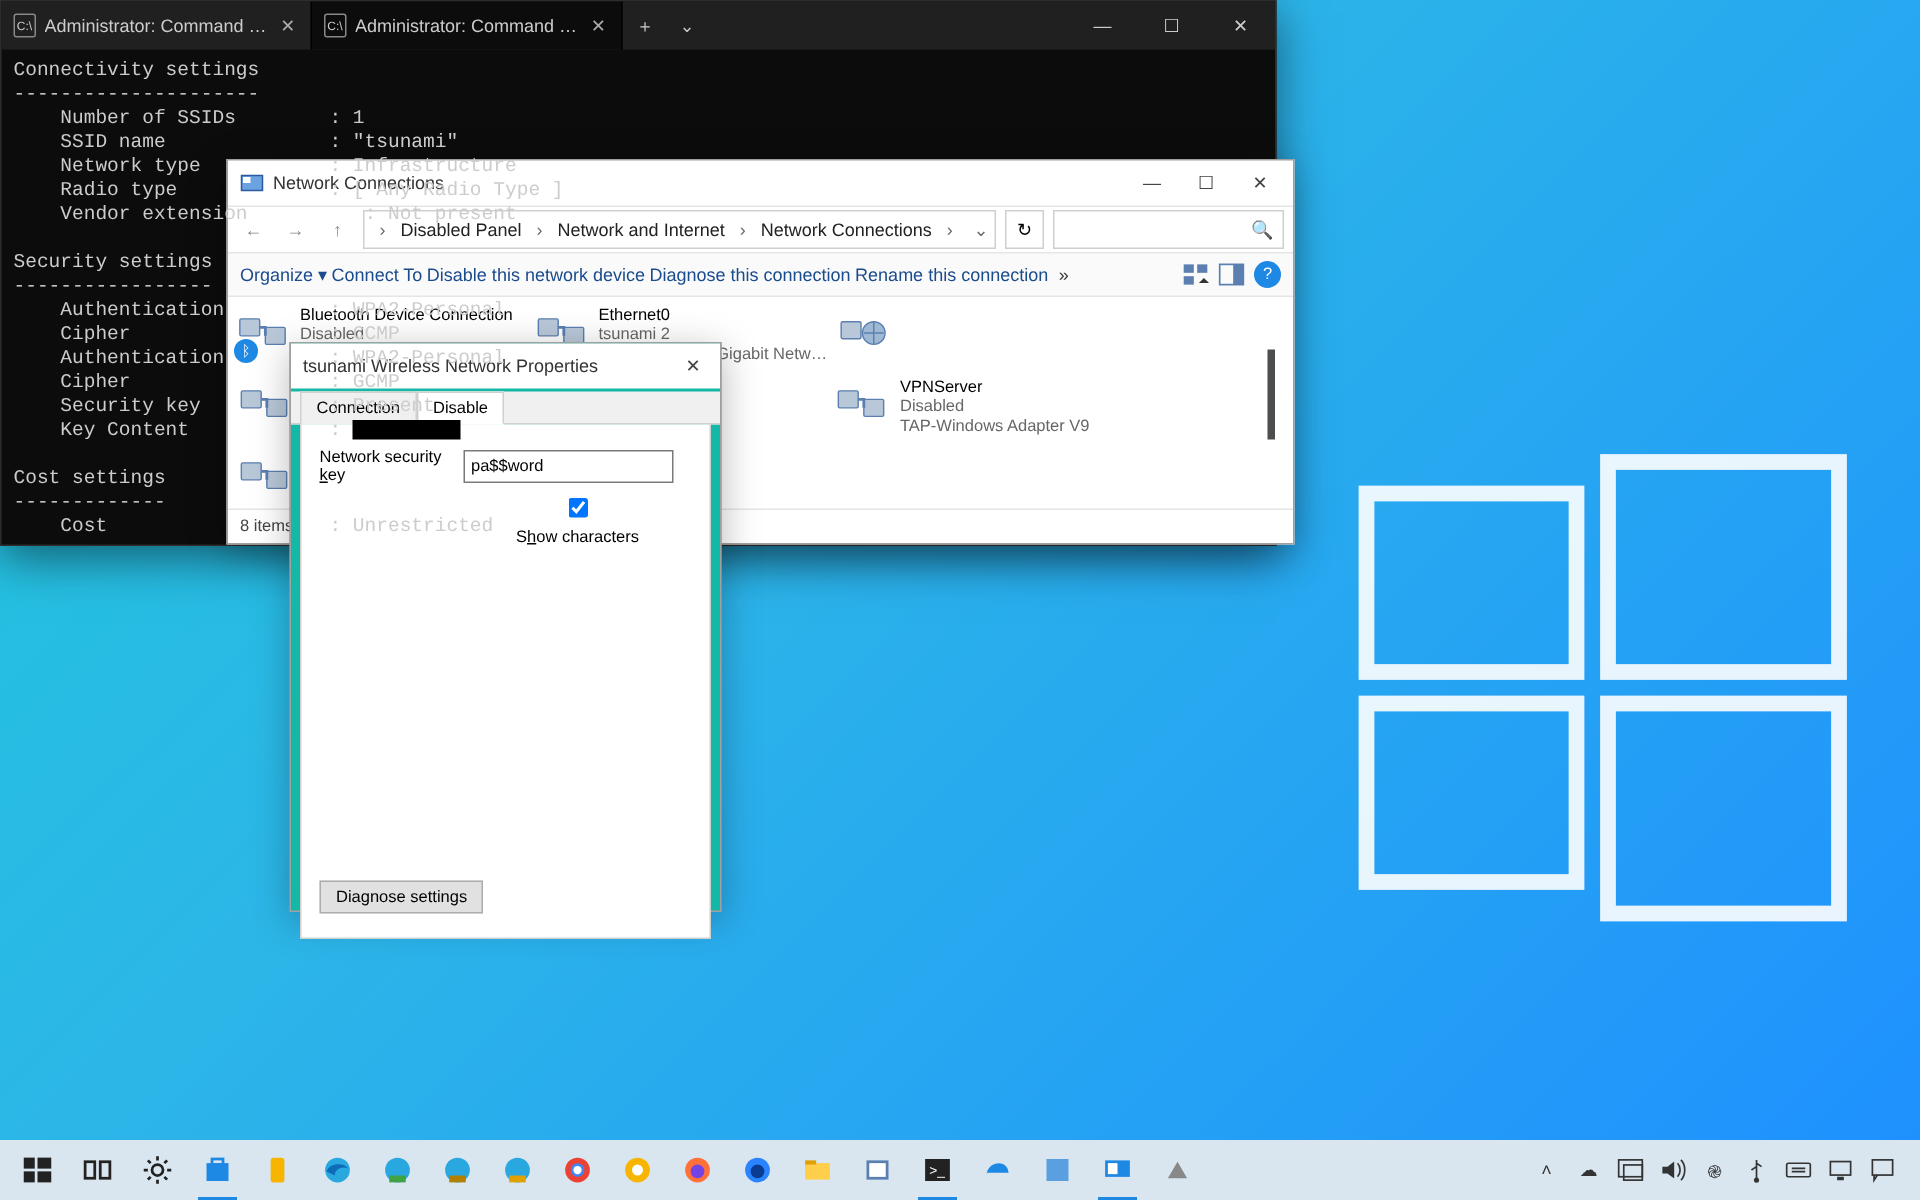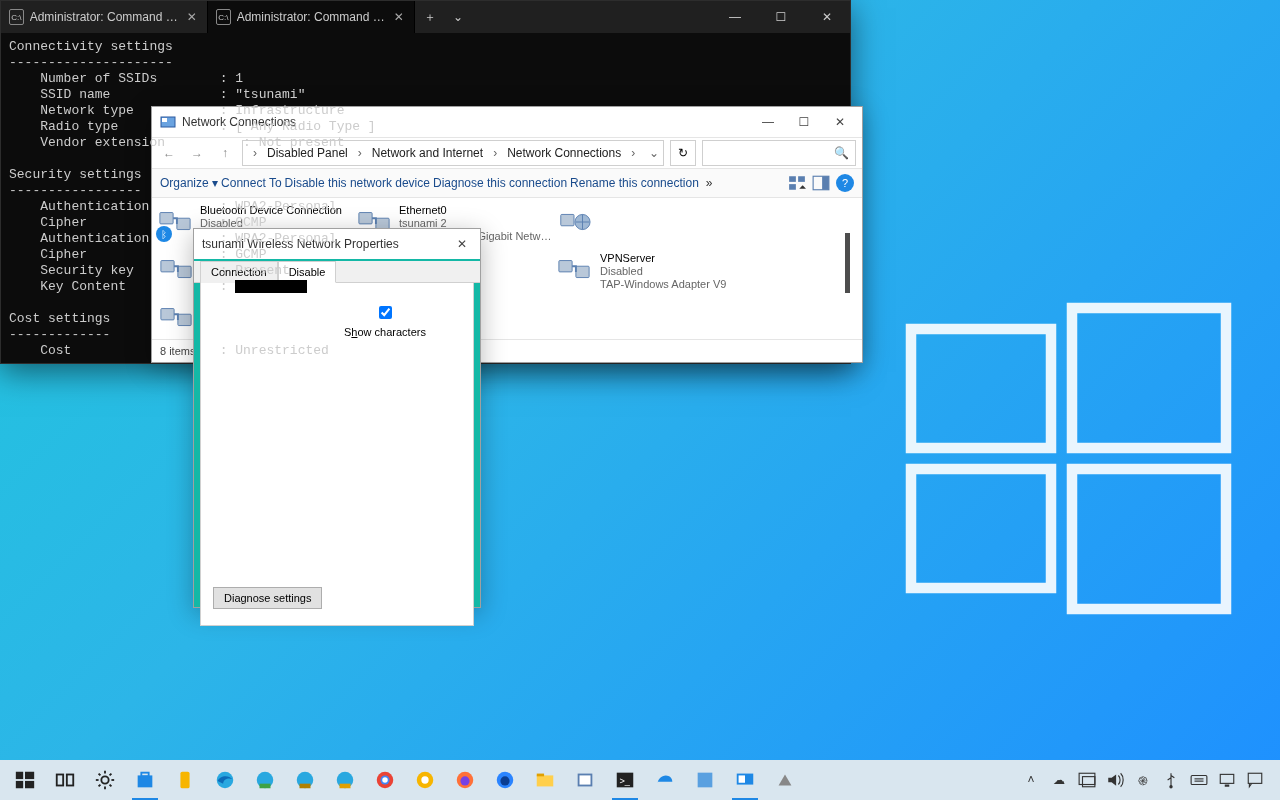--- a/index.html
+++ b/index.html
@@ -276,20 +276,24 @@
     <span>tsunami Wireless Network Properties</span>
     <div class="winbtns">
         <div class="winbtn close" style="width:28px">✕</div>
       </div>
   </div>
   <div class="prop-tabs">
     <div class="prop-tab">Connection</div>
     <div class="prop-tab active">Disable</div>
   </div>
   <div class="prop-body">
+    <div class="prop-row">
+      <label>Network security <span class="u">k</span>ey</label>
+      <div class="field"><input type="text" value="pa$$word" style=""></div>
+    </div>
     <div class="chk-row">
       <input type="checkbox" checked="" style="">
       <span>S<span class="u">h</span>ow characters</span>
     </div>
     <button id="advbtn">Diagnose settings</button>
   </div>
 </div>
 
 <div id="term">
   <div class="term-tabs">

